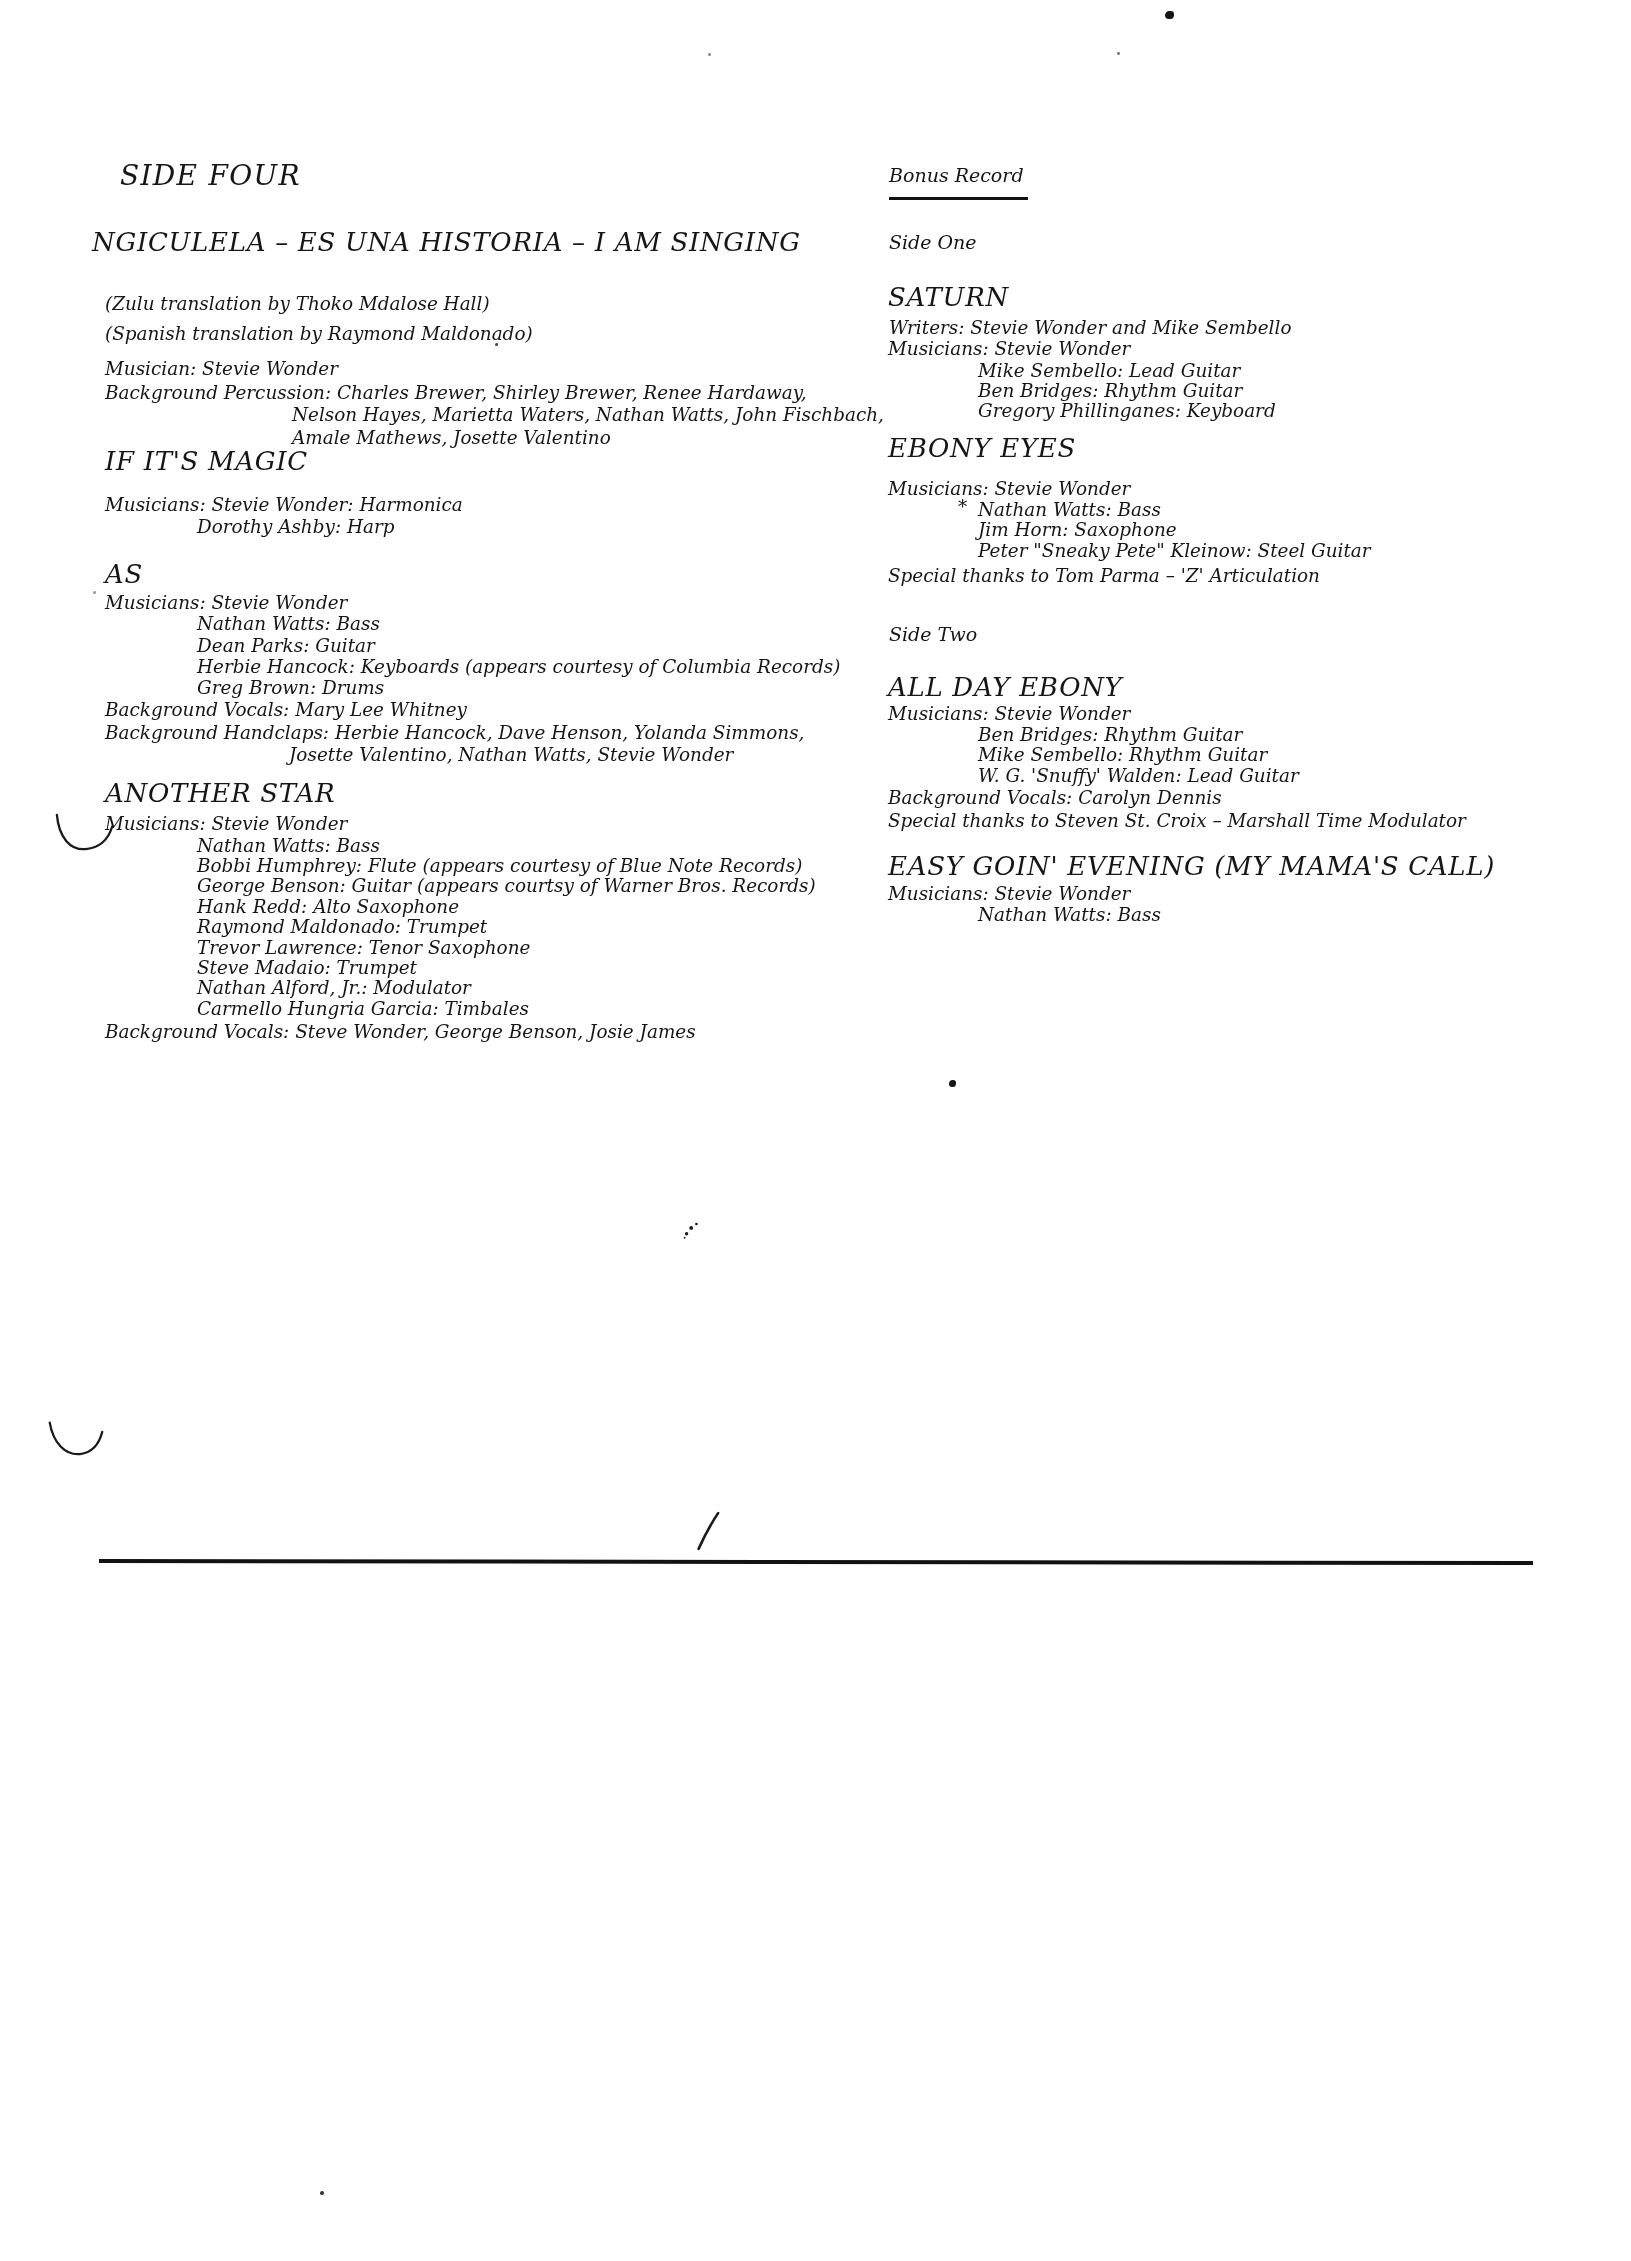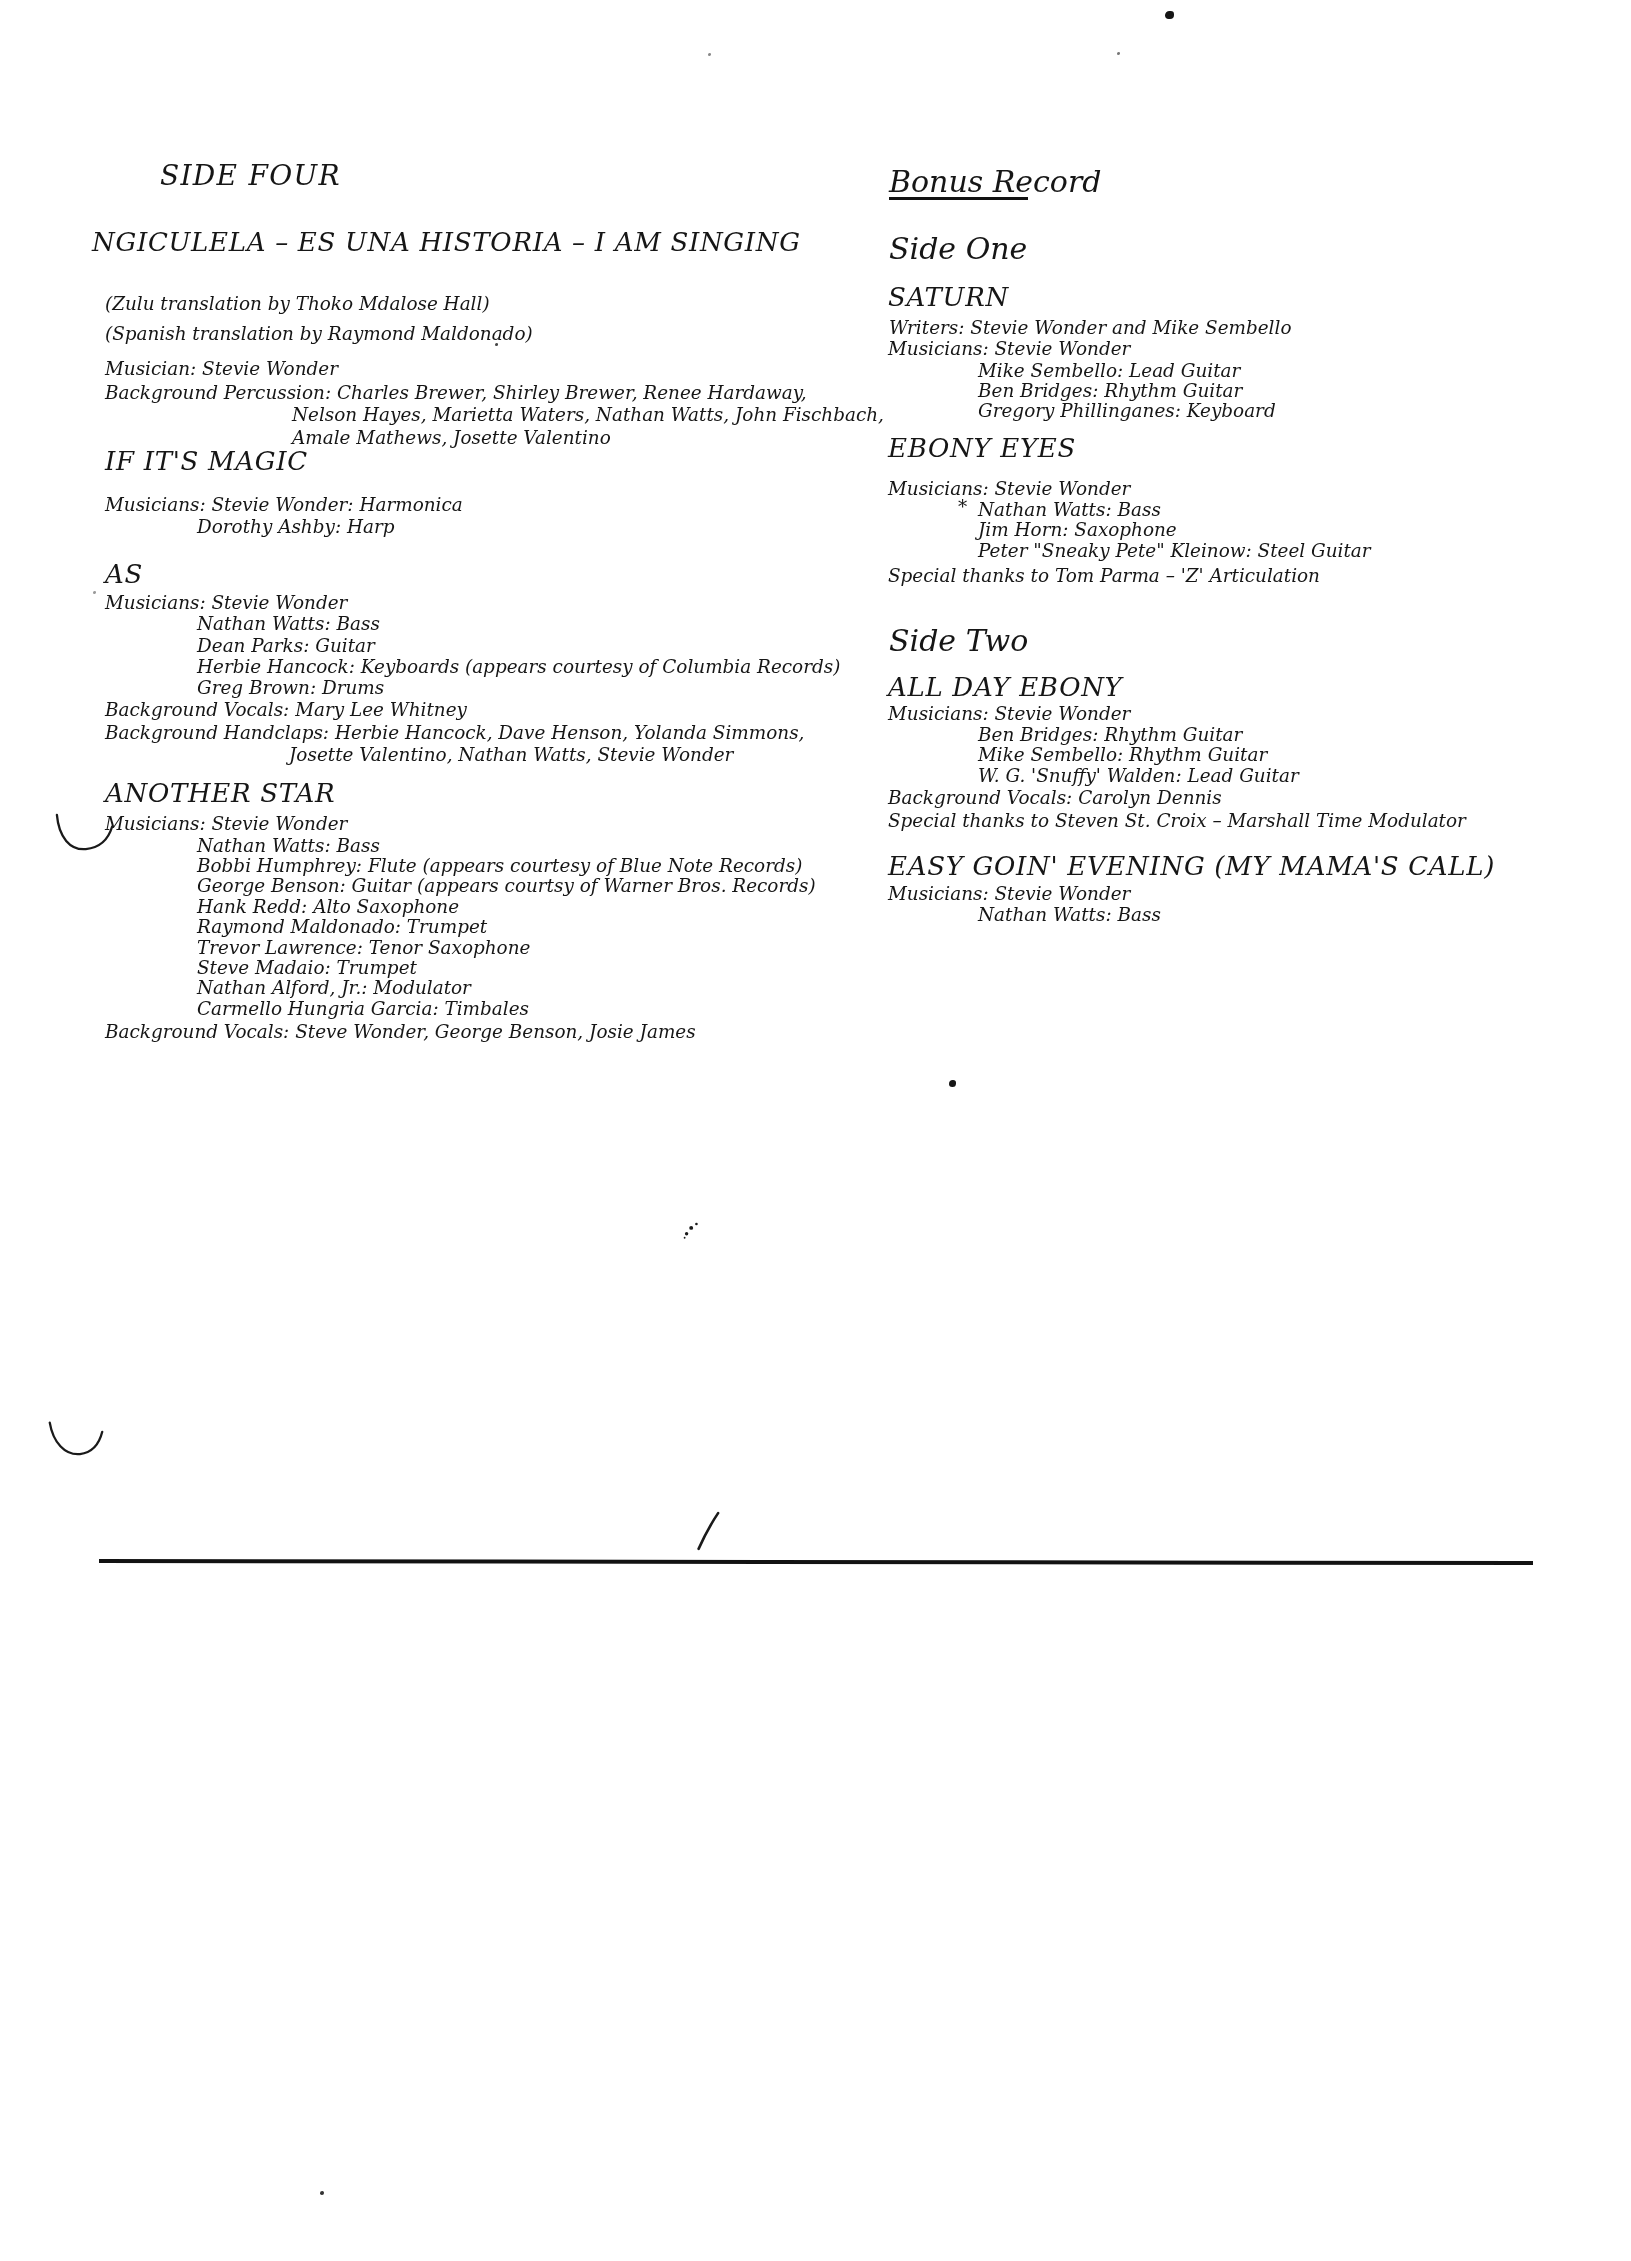--- a/index.html
+++ b/index.html
@@ -13,22 +13,22 @@
     overflow:hidden;
   }
   .ln{
     position:absolute;
     font-style:italic;
     white-space:nowrap;
     line-height:1.05;
   }
   .b  {font-size:18.4px;}
   .t1 {font-size:26px;letter-spacing:0.7px;}
-  .t2 {font-size:30px;}
-  .hd {font-size:28px;letter-spacing:1.3px;margin-left:40px;}
+  .t2 {font-size:19px;}
+  .hd {font-size:28px;letter-spacing:1.3px;}
   .rule{
     position:absolute;
     background:#121212;
   }
   .dot{
     position:absolute;
     background:#161616;
     border-radius:60% 45% 55% 50%;
   }
   .mark{position:absolute;}

